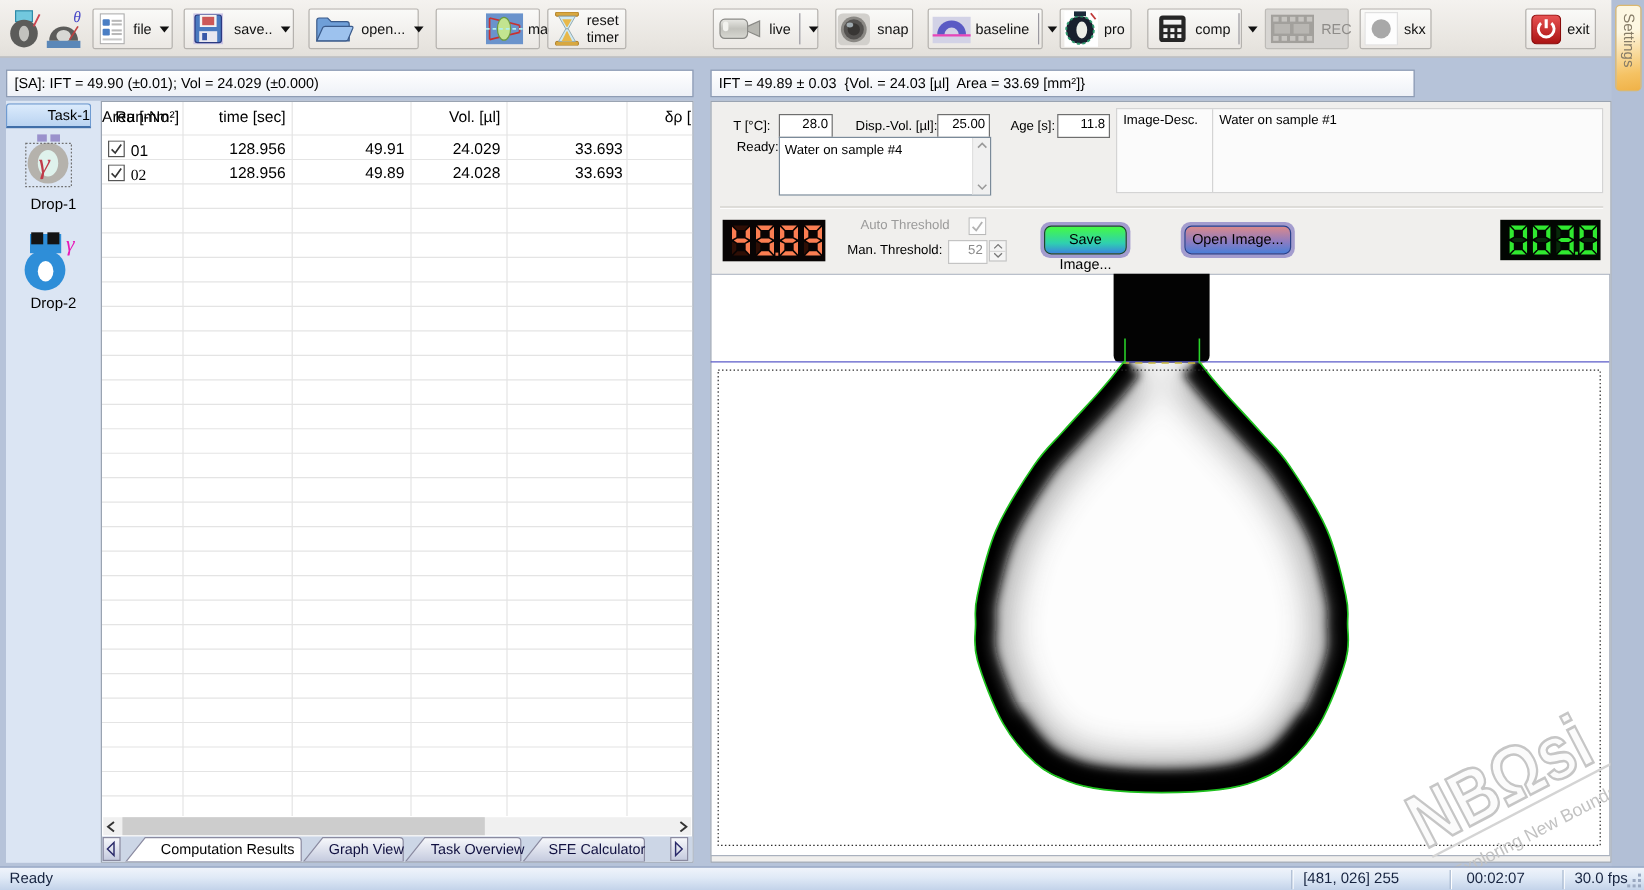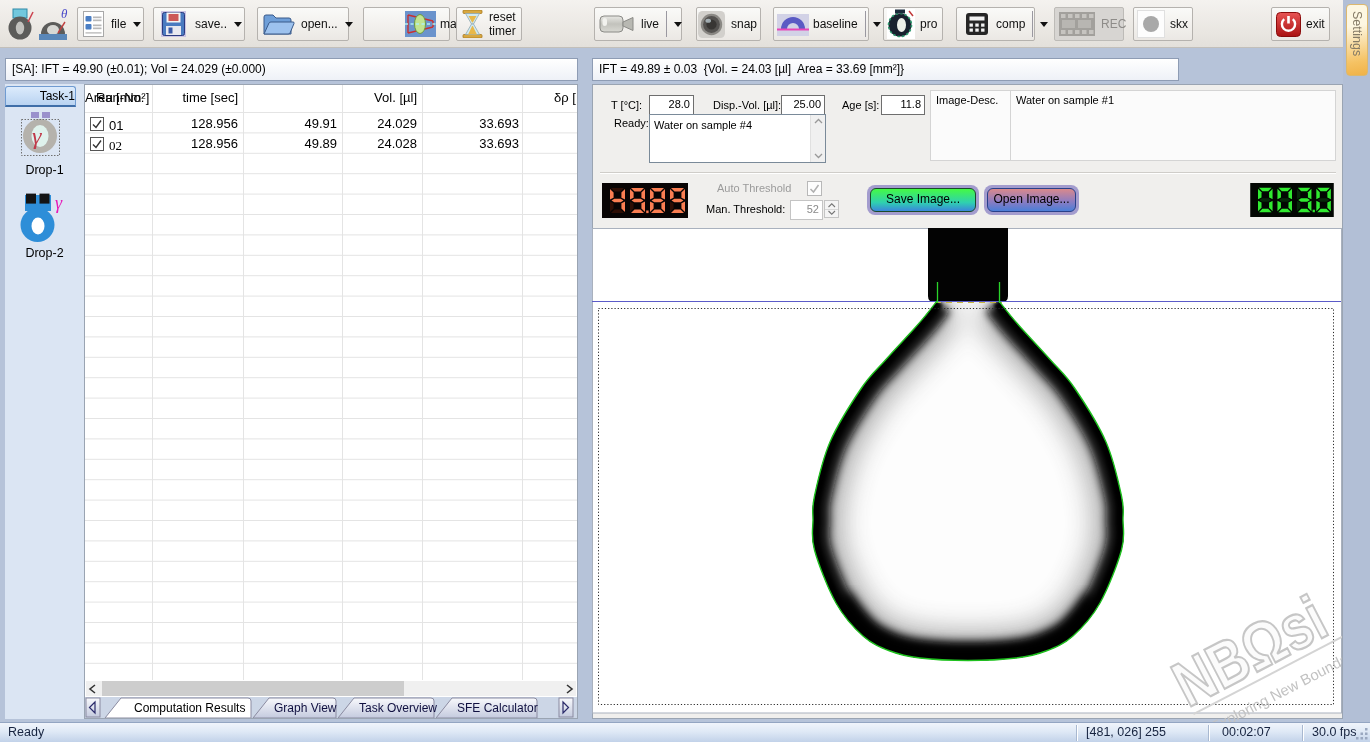--- a/index.html
+++ b/index.html
@@ -447,21 +447,21 @@
 <div class="abs" style="left:824px;top:200px;width:15px;height:18px;border:1px solid #c4c4c4;background:#f4f4f4;">
   <div style="position:absolute;left:0;top:8px;width:100%;height:1px;background:#d8d8d8;"></div>
   <svg style="position:absolute;left:3px;top:2px" width="8" height="5">
       <path d="M0.5 4 L3.75 0.8 L7 4" fill="none" stroke="#777" stroke-width="1.1"></path>
     </svg>
   <svg style="position:absolute;left:3px;bottom:2px" width="8" height="5">
       <path d="M0.5 1 L3.75 4.2 L7 1" fill="none" stroke="#777" stroke-width="1.1"></path>
     </svg>
 </div>
 
-<div class="abs" style="left:867px;top:185px;width:112px;height:30px;border-radius:8px;background:#a39cce;padding:3px;">
+<div class="abs" style="left:867px;top:185px;width:75px;height:30px;border-radius:8px;background:#a39cce;padding:3px;">
   <div style="width:100%;height:100%;border-radius:6px;border:1px solid #1a4a2a;
     background:linear-gradient(#44fa44,#2fd0b0 62%,#3a86dc);text-align:center;font-size:12px;line-height:21px;">Save Image...</div>
 </div>
 <div class="abs" style="left:984px;top:185px;width:95px;height:30px;border-radius:8px;background:#a39cce;padding:3px;">
   <div style="width:100%;height:100%;border-radius:6px;border:1px solid #28408a;
     background:linear-gradient(#d9898c,#8f7cc0 55%,#4a7ed8);text-align:center;font-size:12px;line-height:21px;">Open Image...</div>
 </div>
 
 <svg class="abs" style="left:1249px;top:183px" width="86" height="34" viewBox="0 0 86 35">
   <rect width="86" height="35" fill="#020602"></rect>

